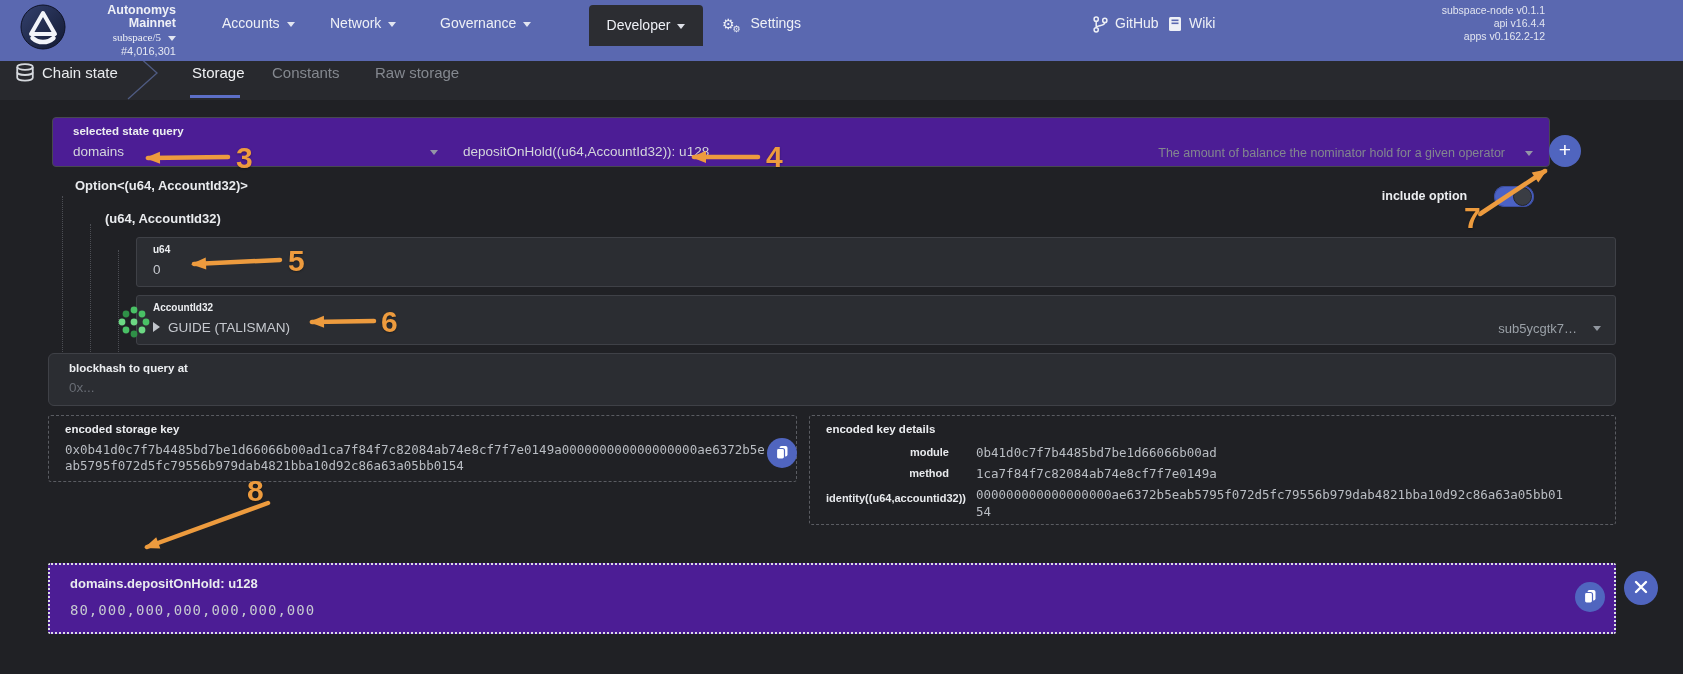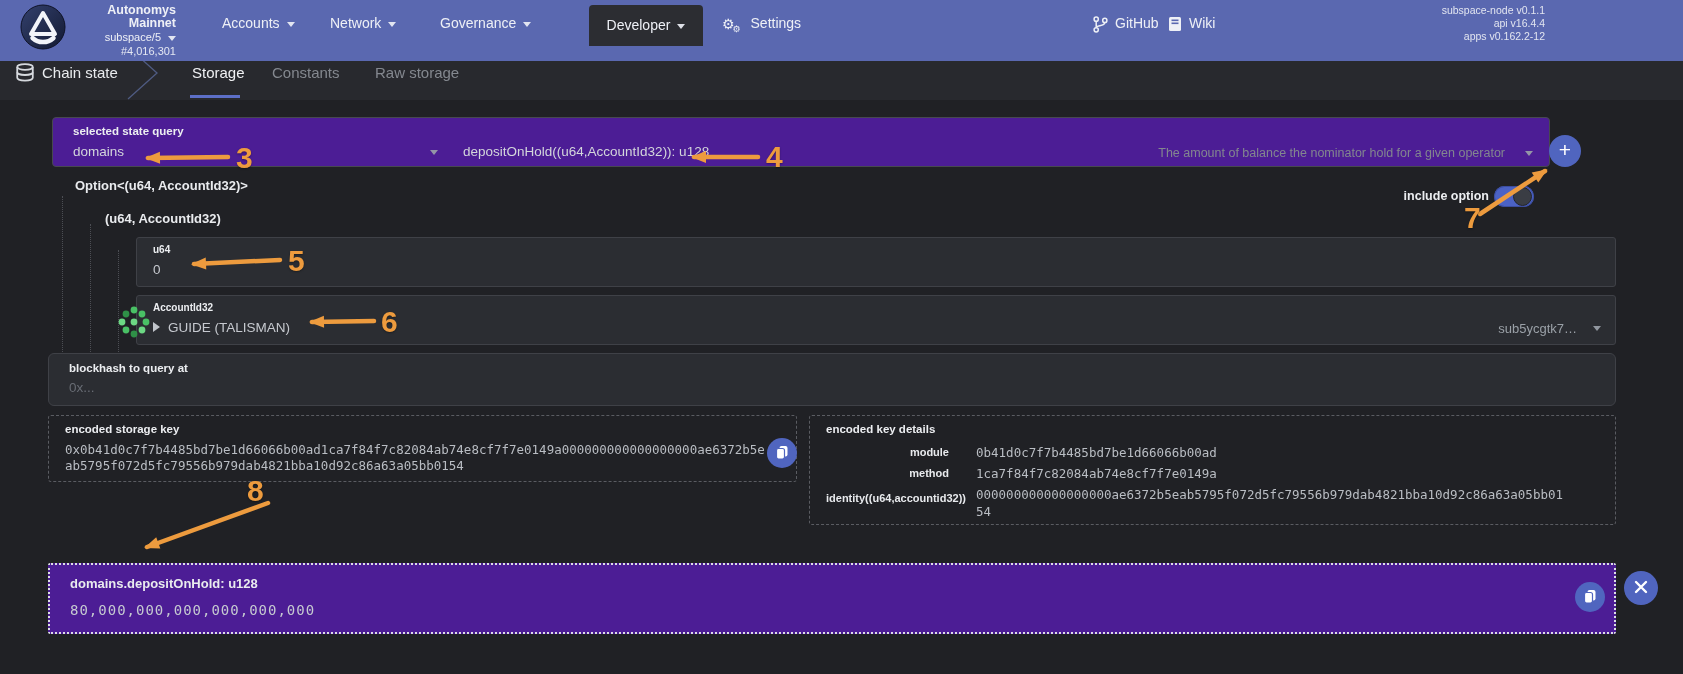--- a/index.html
+++ b/index.html
@@ -4,21 +4,21 @@
 <style>
   * { box-sizing: border-box; margin: 0; padding: 0; }
   body { background:#17181b; font-family:"Liberation Sans", sans-serif; }
   .page { position:relative; width:1683px; height:674px; background:#202125; overflow:hidden; }
 
   
   .navbar { position:absolute; left:0; top:0; width:1683px; height:61px; background:#5a68b0; color:#eef0f6; z-index:5; }
   .logo { position:absolute; left:20px; top:4px; width:46px; height:46px; z-index:9; cursor:pointer; }
   .net-info { position:absolute; left:66px; top:4px; width:110px; text-align:right; line-height:13px; }
   .net-name { font-size:12.5px; font-weight:bold; }
-  .net-chain { font-size:11px; margin-top:1px; cursor:pointer; }
+  .net-chain { font-size:11px; margin-top:1px; cursor:pointer;font-family:Liberation Serif, serif; }
   .net-block { font-size:11px; margin-top:1px; color:#e4e7f2; }
   .menu-item { position:absolute; top:0; height:46px; line-height:46px; font-size:14px; cursor:pointer; white-space:nowrap; }
   .menu-accounts { left:222px; } .menu-network { left:330px; } .menu-governance { left:440px; }
   .menu-developer { left:589px; top:5px; height:41px; line-height:41px; width:114px; text-align:center; background:#2c2d32; border-radius:4px 4px 0 0; }
   .menu-settings { left:722px; }
   .menu-settings .gear-big { font-size:14px; vertical-align:middle; margin-right:2px; }
   .menu-settings .gear-small { font-size:9px; vertical-align:-4px; margin-right:6px; margin-left:-4px; }
   .nav-link { position:absolute; top:0; height:46px; line-height:46px; font-size:14px; cursor:pointer; }
   .link-github { left:1093px; } .link-wiki { left:1168px; }
   .nav-link svg { vertical-align:middle; margin-right:7px; }
@@ -48,21 +48,21 @@
   .btn-add { left:1549px; top:135px; width:32px; height:32px; line-height:30px; font-size:21px; }
   .btn-copy-key { left:767px; top:438px; width:30px; height:30px; }
   .btn-copy-result { left:1575px; top:582px; width:30px; height:30px; }
   .btn-close { left:1624px; top:571px; width:34px; height:34px; }
   .round-btn svg { margin-top:7px; }
   .btn-close svg { margin-top:9px; }
 
   
   .option-type { position:absolute; left:75px; top:178px; font-size:13px; font-weight:bold; color:#e9ebee;text-align:right; }
   .tuple-type { position:absolute; left:105px; top:211px; font-size:13px; font-weight:bold; color:#e9ebee; }
-  .include-label { position:absolute; left:1360px; top:189px; width:129px; text-align:right; font-size:12.5px; font-weight:bold; color:#eceef1; }
+  .include-label { position:absolute; left:1360px; top:189px; width:129px; text-align:center; font-size:12.5px; font-weight:bold; color:#eceef1; }
   .toggle { position:absolute; left:1494px; top:186px; width:40px; height:21px; border-radius:11px; background:#4b62c5; cursor:pointer; box-shadow:0 0 0 1px #3b4da0 inset; }
   .toggle .knob { position:absolute; left:19px; top:1px; width:19px; height:19px; border-radius:50%; background:#3a3d44; border:1px solid #23252a; }
   .guide { position:absolute; width:0; border-left:1px dotted #4c4e54; }
   .g1 { left:62px;  top:196px; height:156px; }
   .g2 { left:90px;  top:224px; height:128px; }
   .g3 { left:118px; top:250px; height:102px; }
   .param-box { position:absolute; left:136px; width:1480px; height:50px; background:#2b2d32; border:1px solid #3f4147; border-radius:3px; }
   .box-u64 { top:237px; } .box-account { top:295px; }
   .param-label { position:absolute; left:16px; top:6px; font-size:10px; font-weight:bold; color:#eceef1; }
   .param-value { position:absolute; left:16px; top:24px; font-size:13.5px; color:#c6c9cf; }

